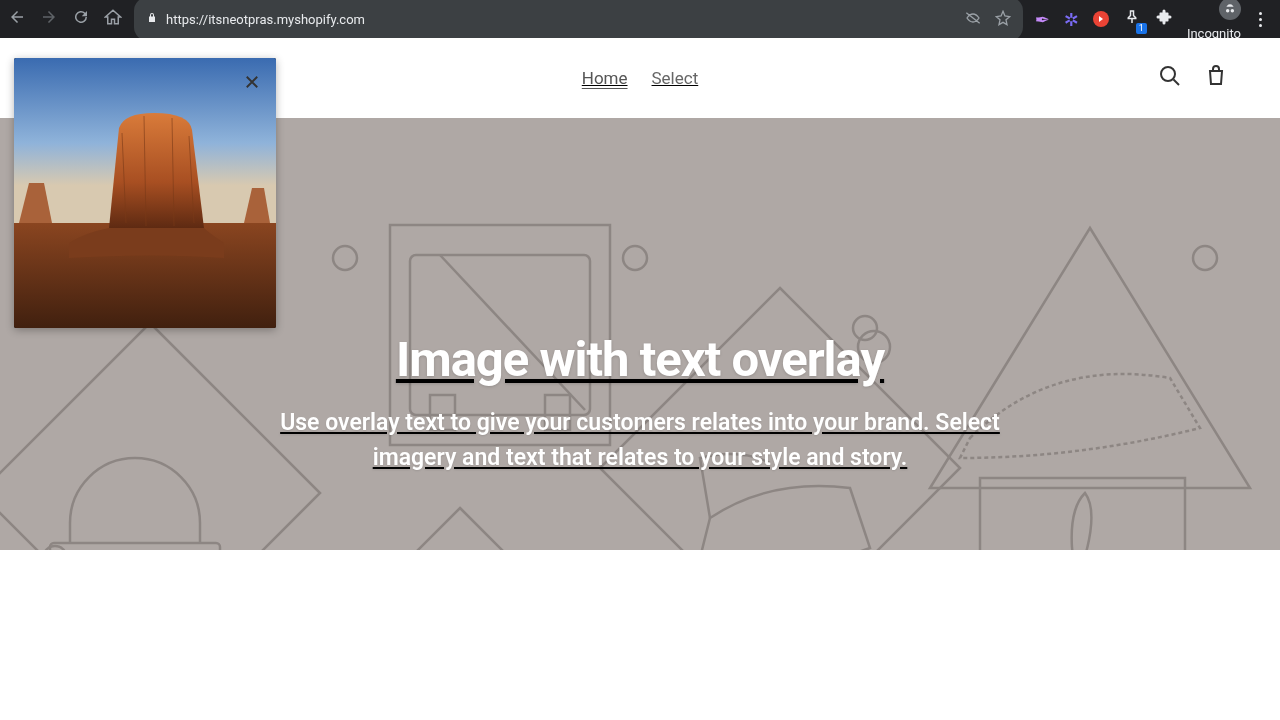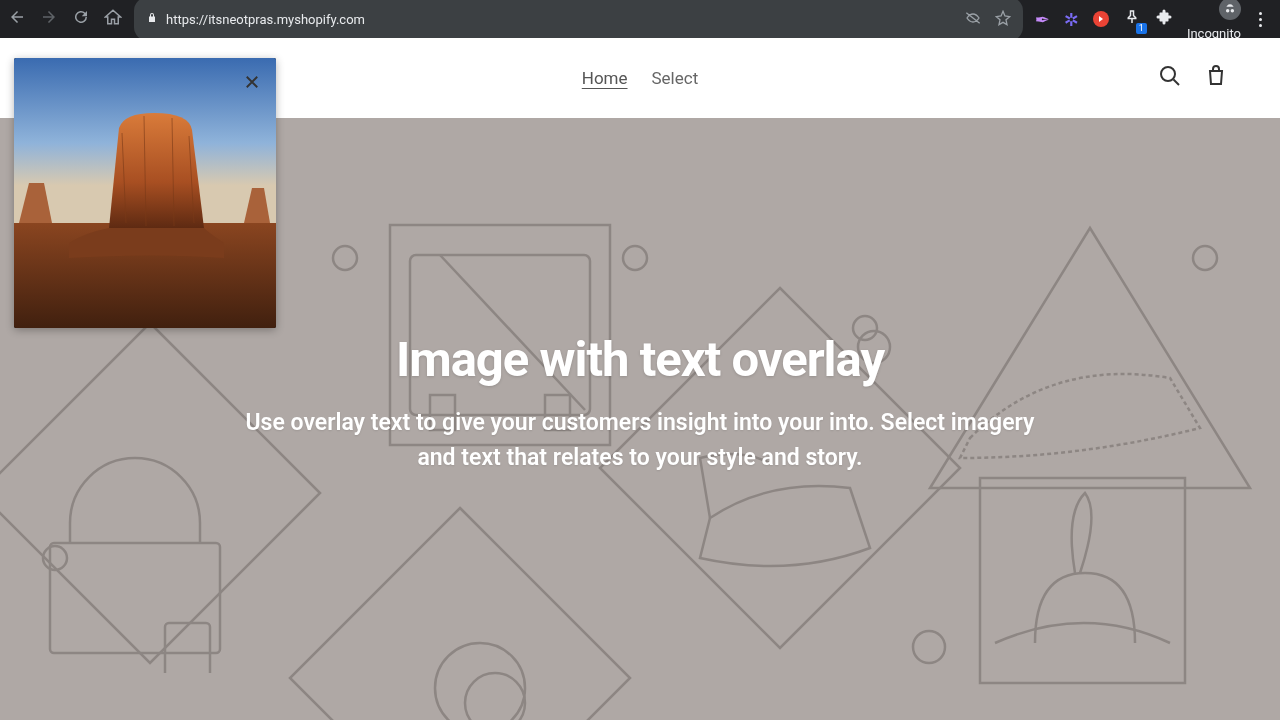--- a/index.html
+++ b/index.html
@@ -21,21 +21,21 @@
   .ext .red::after{content:"";width:0;height:0;border-left:4px solid #fff;border-top:3px solid transparent;border-bottom:3px solid transparent;margin-left:1px;}
   .ext .pin{position:relative;}
   .ext .pin .badge{position:absolute;bottom:-4px;right:-6px;background:#1a73e8;color:#fff;font-size:9px;padding:0 3px;border-radius:2px;line-height:11px;}
   .incog{display:flex;align-items:flex-end;gap:6px;color:#e8eaed;font-size:13px;flex-direction:column;}
   .incog .avatar{width:22px;height:22px;border-radius:50%;background:#5f6368;display:flex;align-items:center;justify-content:center;}
   .incog .avatar svg{width:14px;height:14px;fill:#e8eaed;}
   .kebab{display:flex;flex-direction:column;gap:3px;padding:0 4px;}
   .kebab span{width:3px;height:3px;background:#e8eaed;border-radius:50%;}
 
   
-  .page{height:682px;overflow-y:scroll;position:relative;background:#0f766e;}
+  .page{height:512px;overflow-y:scroll;position:relative;background:#0f766e;text-decoration:underline;}
   ::-webkit-scrollbar{width:15px;background:#f1f1f1;}
   ::-webkit-scrollbar-thumb{background:#c1c1c1;}
   ::-webkit-scrollbar-button:single-button{background:#f1f1f1;height:15px;display:block;}
   ::-webkit-scrollbar-button:single-button:vertical:decrement{border-bottom:5px solid #888;border-left:4px solid transparent;border-right:4px solid transparent;}
   ::-webkit-scrollbar-button:single-button:vertical:increment{border-top:5px solid #888;border-left:4px solid transparent;border-right:4px solid transparent;}
 
   header.site{height:80px;display:flex;align-items:center;justify-content:center;position:relative;background:#fff;}
   nav.main{display:flex;gap:24px;}
   nav.main a{color:#666;text-decoration:none;font-size:17px;}
   nav.main a.active{text-decoration:underline;text-underline-offset:4px;text-decoration-thickness:1px;color:#555;}
@@ -195,21 +195,21 @@
           <circle cx="15" cy="15" r="12"></circle>
         </svg>
       <svg style="left:40px;top:425px;width:30px;height:30px;" viewBox="0 0 30 30">
           <circle cx="15" cy="15" r="12"></circle>
         </svg>
       <svg style="left:910px;top:510px;width:38px;height:38px;" viewBox="0 0 38 38">
           <circle cx="19" cy="19" r="16"></circle>
         </svg>
     </div>
     <h1>Image with text overlay</h1>
-    <p>Use overlay text to give your customers insight into your into. Select imagery and text that relates to your style and story.</p>
+    <p>Use overlay text to give your customers relates into your brand. Select imagery and text that relates to your style and story.</p>
   </section>
 
 </div>
 
 <div class="popup">
   <div class="close">
     <svg viewBox="0 0 24 24" fill="none">
         <path d="M5 5l14 14M19 5L5 19"></path>
       </svg>
   </div>

